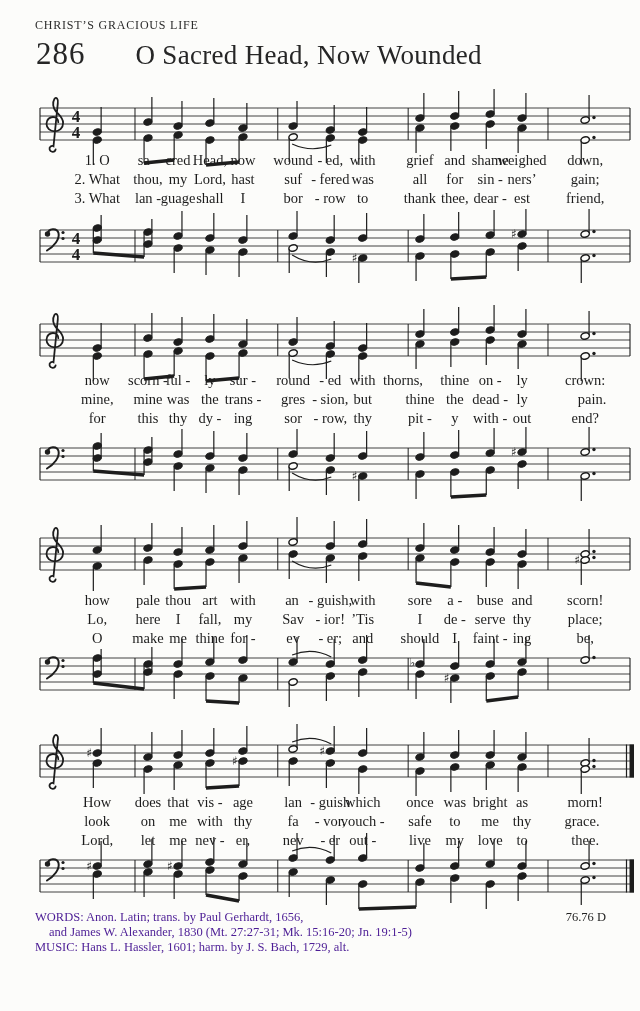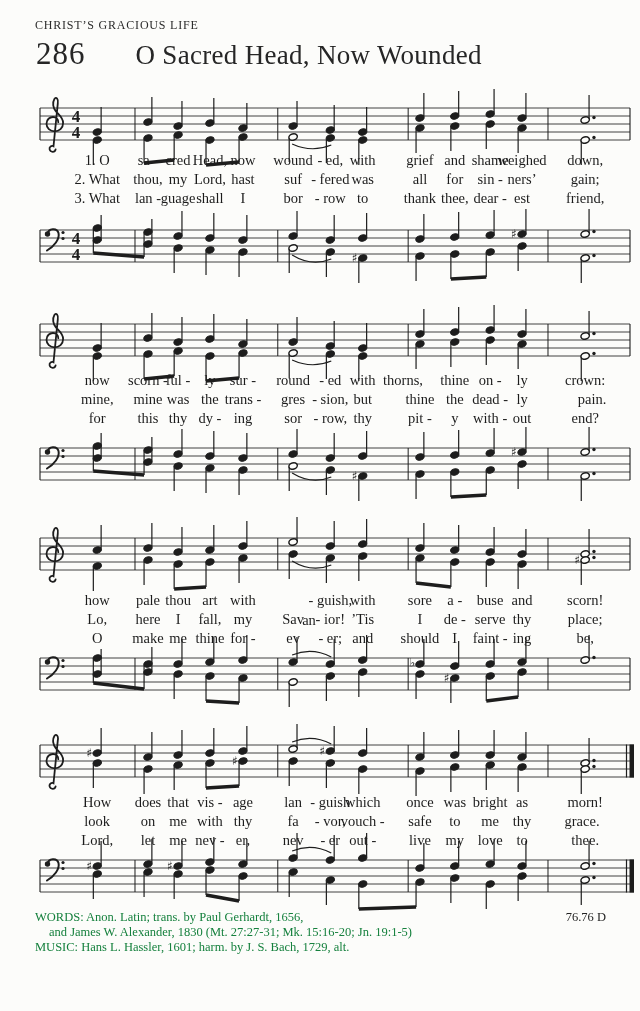--- a/index.html
+++ b/index.html
@@ -18,21 +18,21 @@
   .hymn-title{font-size:27px;color:#262626;margin-left:50px;letter-spacing:0.3px;}
   .music-area{position:absolute;left:0;top:0;width:640px;height:1011px;}
   .staff-svg{position:absolute;left:36px;width:600px;height:96px;overflow:visible;}
   .lyric-line{position:absolute;left:0;top:0;width:596px;height:19px;}
   .lyric-syl{
     position:absolute;transform:translateX(-50%);white-space:nowrap;
     font-size:14.5px;color:#1c1c1c;font-family:"Liberation Serif",serif;
   }
   .footer-left{
     position:absolute;left:35px;top:910px;width:470px;
-    font-size:12.5px;line-height:15px;color:#15803d;
+    font-size:12.5px;line-height:15px;color:#4c1d95;
   }
   .footer-left .indent{padding-left:14px;}
   .footer-right{
     position:absolute;right:34px;top:910px;width:220px;text-align:right;
     font-size:12.5px;line-height:15px;color:#222;
   }
 </style>
 </head>
 <body>
 
@@ -772,21 +772,21 @@
         <line x1="138.16" y1="79" x2="170.01999999999998" y2="77" stroke="#1d1d1d" stroke-width="3.6"></line>
         <line x1="380.06000000000006" y1="73" x2="414.87" y2="77" stroke="#1d1d1d" stroke-width="3.6"></line>
         <path d="M 256.11,51 Q 275.695,63 295.28,55" fill="none" stroke="#1d1d1d" stroke-width="1.2"></path>
       </svg>
       <div class="lyric-line" style="top: 592px;">
         <span class="lyric-syl" style="left: 97.23px;">how</span>
         <span class="lyric-syl" style="left: 147.97px;">pale</span>
         <span class="lyric-syl" style="left: 178.06px;">thou</span>
         <span class="lyric-syl" style="left: 209.92px;">art</span>
         <span class="lyric-syl" style="left: 242.96px;">with</span>
-        <span class="lyric-syl" style="left: 309px; margin-top: 20px;">an</span>
+        <span class="lyric-syl" style="left: 292px;">an</span>
         <span class="lyric-syl" style="left: 330.28px;">- guish,</span>
         <span class="lyric-syl" style="left: 362.73px;">with</span>
         <span class="lyric-syl" style="left: 419.96px;">sore</span>
         <span class="lyric-syl" style="left: 454.77px;">a -</span>
         <span class="lyric-syl" style="left: 490.17px;">buse</span>
         <span class="lyric-syl" style="left: 522.03px;">and</span>
         <span class="lyric-syl" style="left: 585.16px;">scorn!</span>
       </div>
       <div class="lyric-line" style="top: 611px;">
         <span class="lyric-syl" style="left: 97.23px;">Lo,</span>

